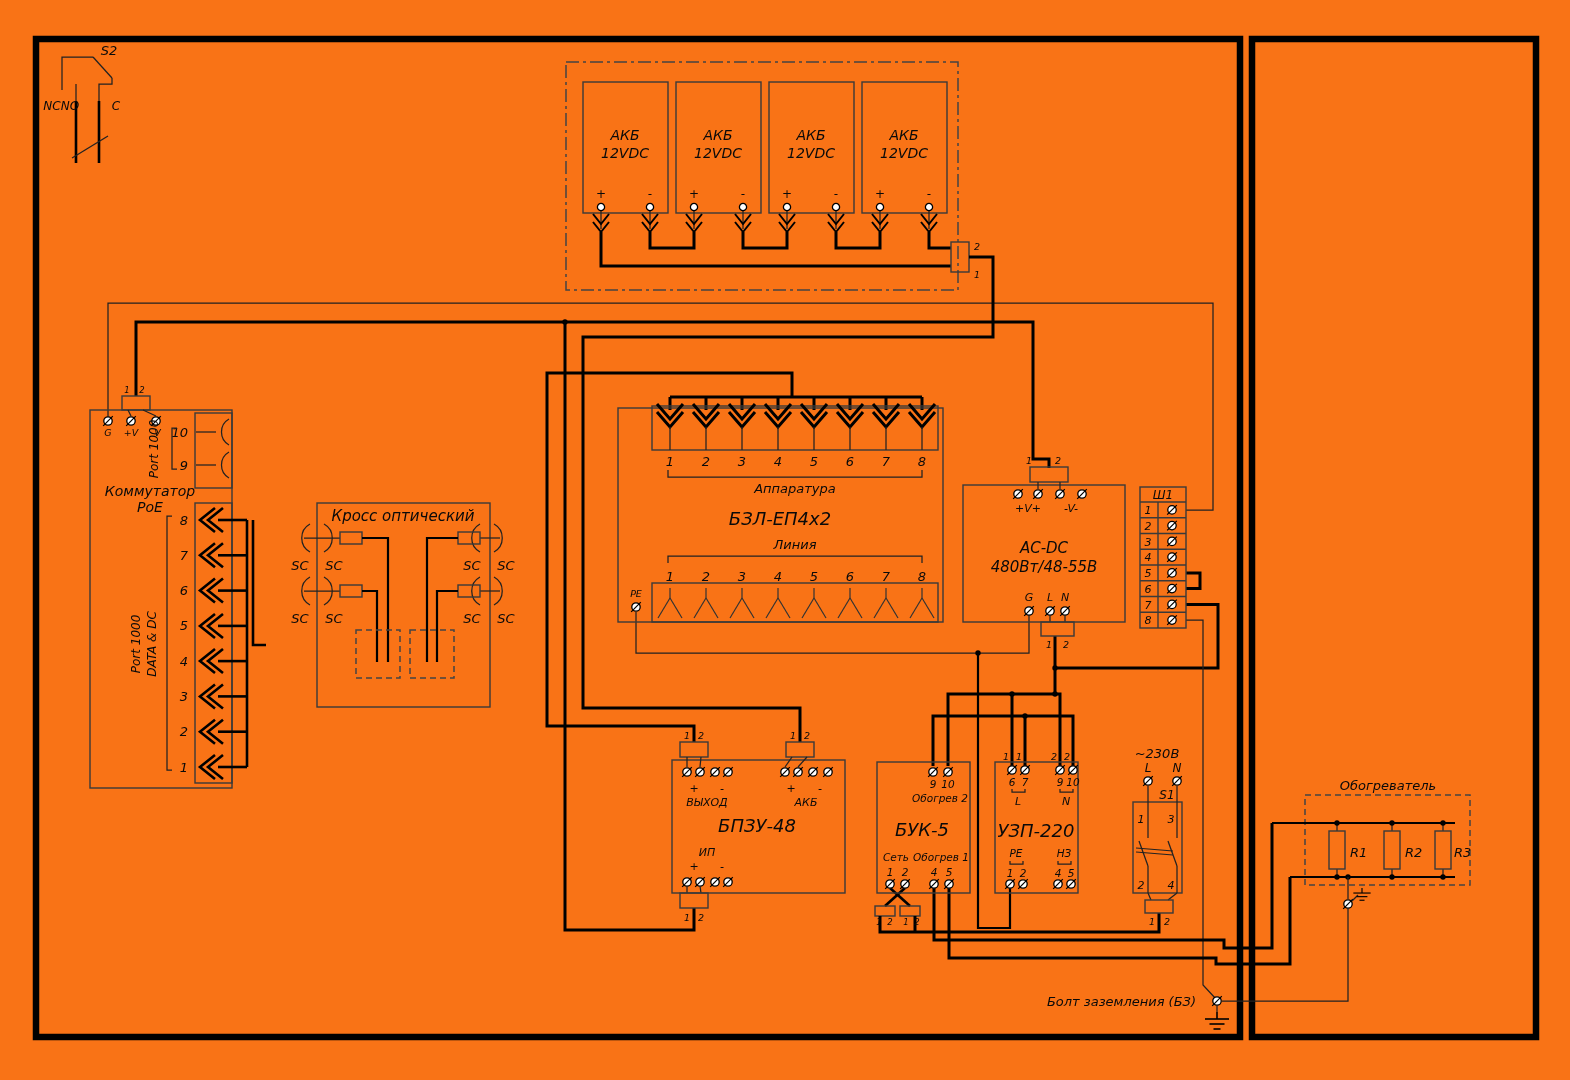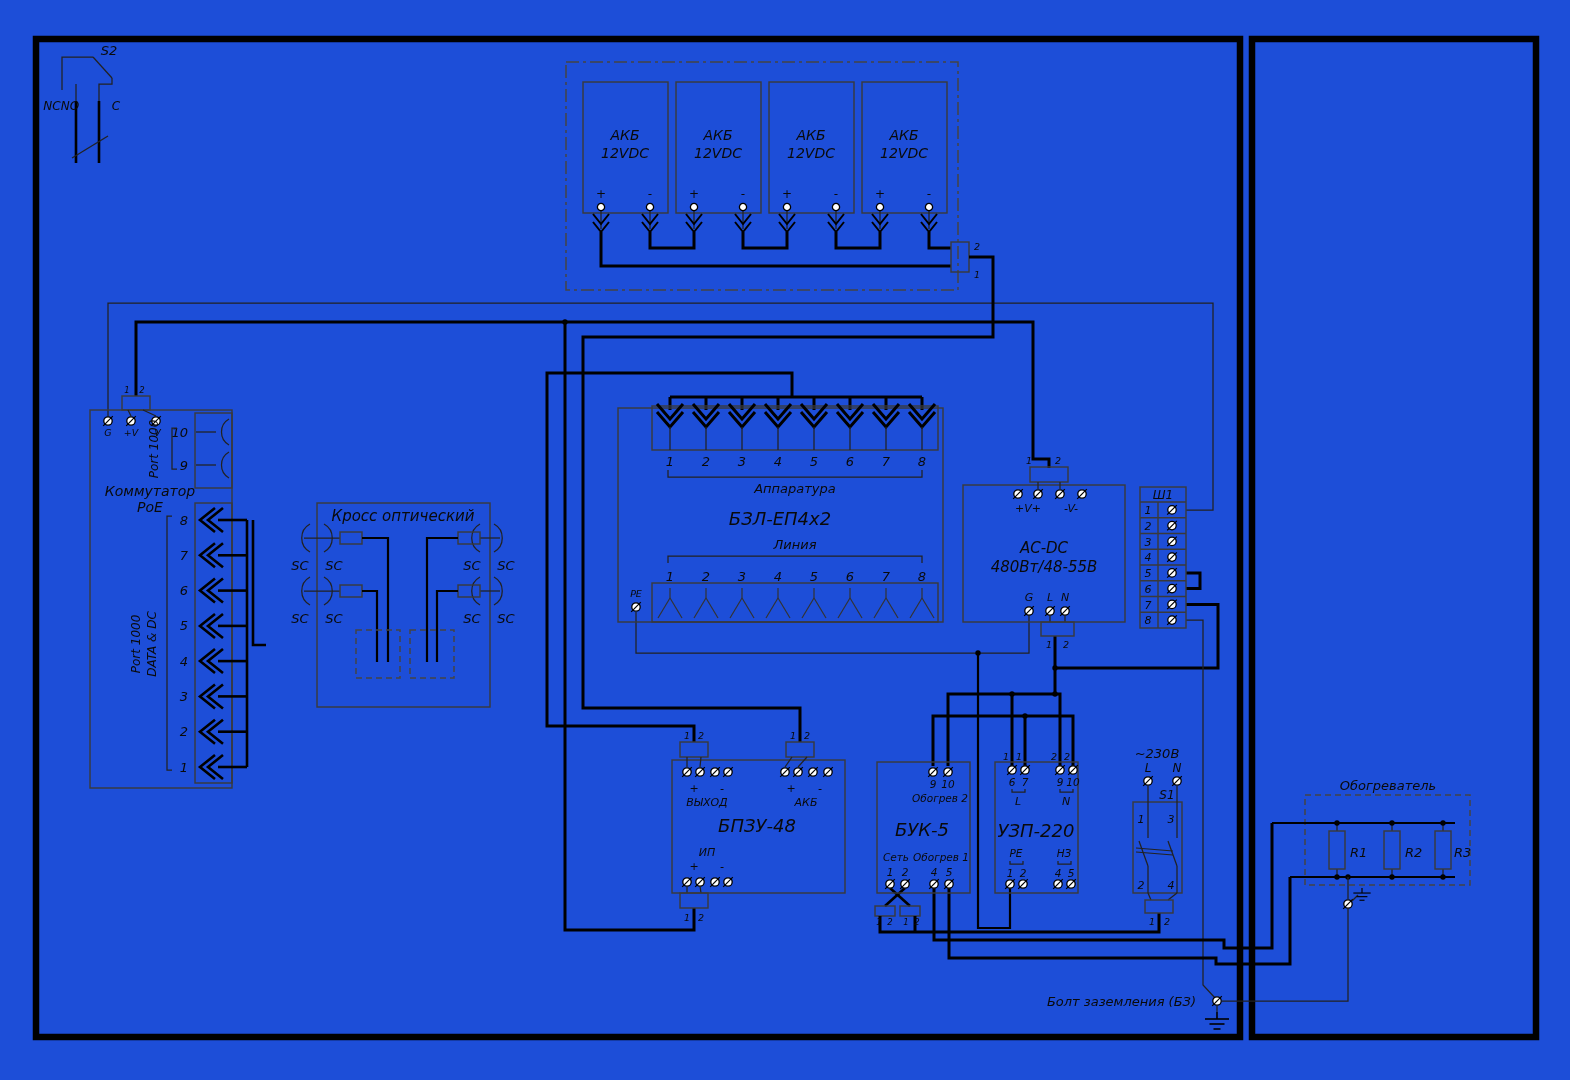--- a/index.html
+++ b/index.html
@@ -1,16 +1,16 @@
 <!DOCTYPE html>
 <html><head>
 <meta charset="utf-8">
 <style>
   html,body{margin:0;padding:0;background:#ffffff;}
-  .stage{width:1570px;height:1080px;position:relative;background:#1d4ed8;}
+  .stage{width:1570px;height:1080px;position:relative;background:#f97316;}
   svg{display:block}
   .w1{fill:none;stroke:#222;stroke-width:1.25px;stroke-linejoin:miter}
   .w2{fill:none;stroke:#000;stroke-width:2.2px;stroke-linejoin:miter}
   .w26{fill:none;stroke:#000;stroke-width:2.6px;stroke-linejoin:miter}
   .w3{fill:none;stroke:#000;stroke-width:3px;stroke-linejoin:miter}
   .bx{fill:none;stroke:#3a3a3a;stroke-width:1.4px}
   .bxd{fill:none;stroke:#444;stroke-width:1.5px}
   .bxh{fill:none;stroke:#000;stroke-width:6.5px}
   .dd{stroke-dasharray:13 4 3 4}
   .ds{stroke-dasharray:6 4}

